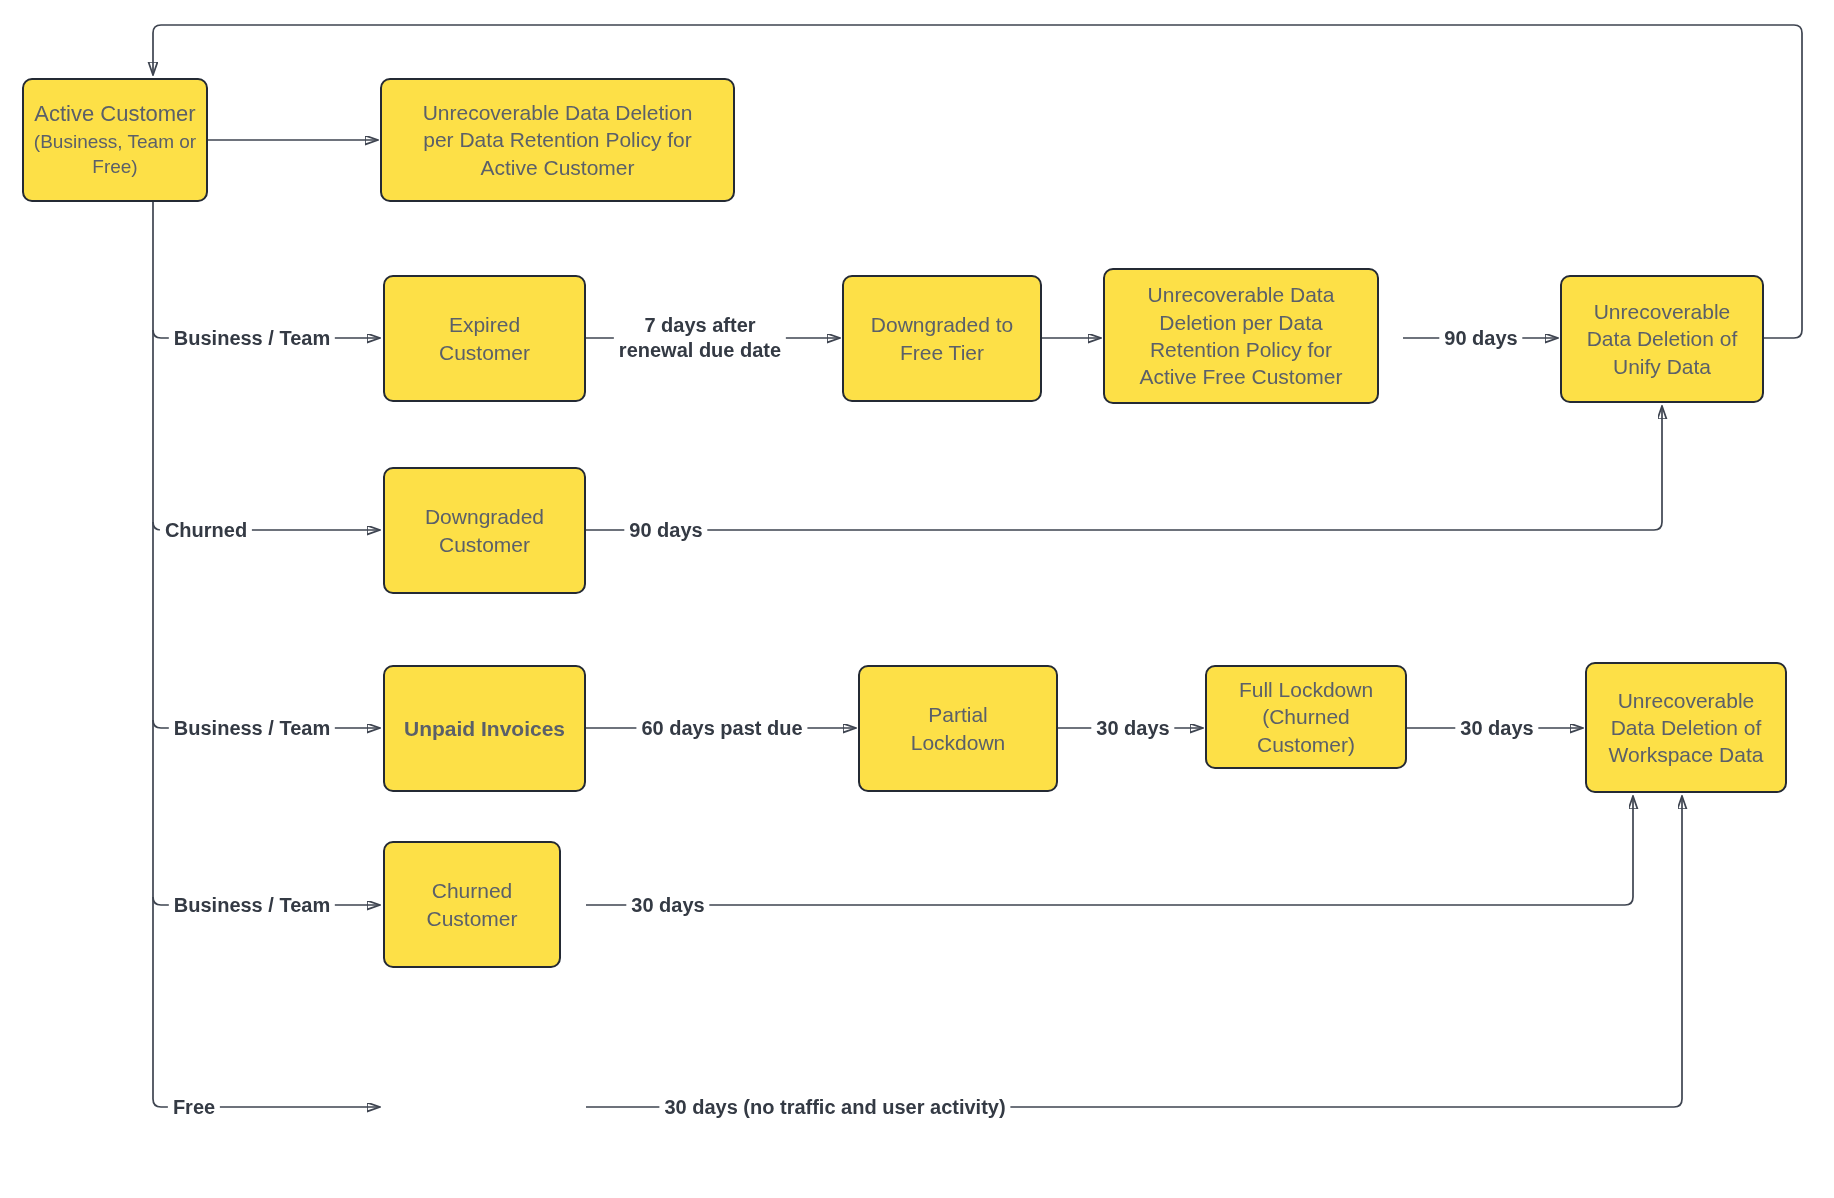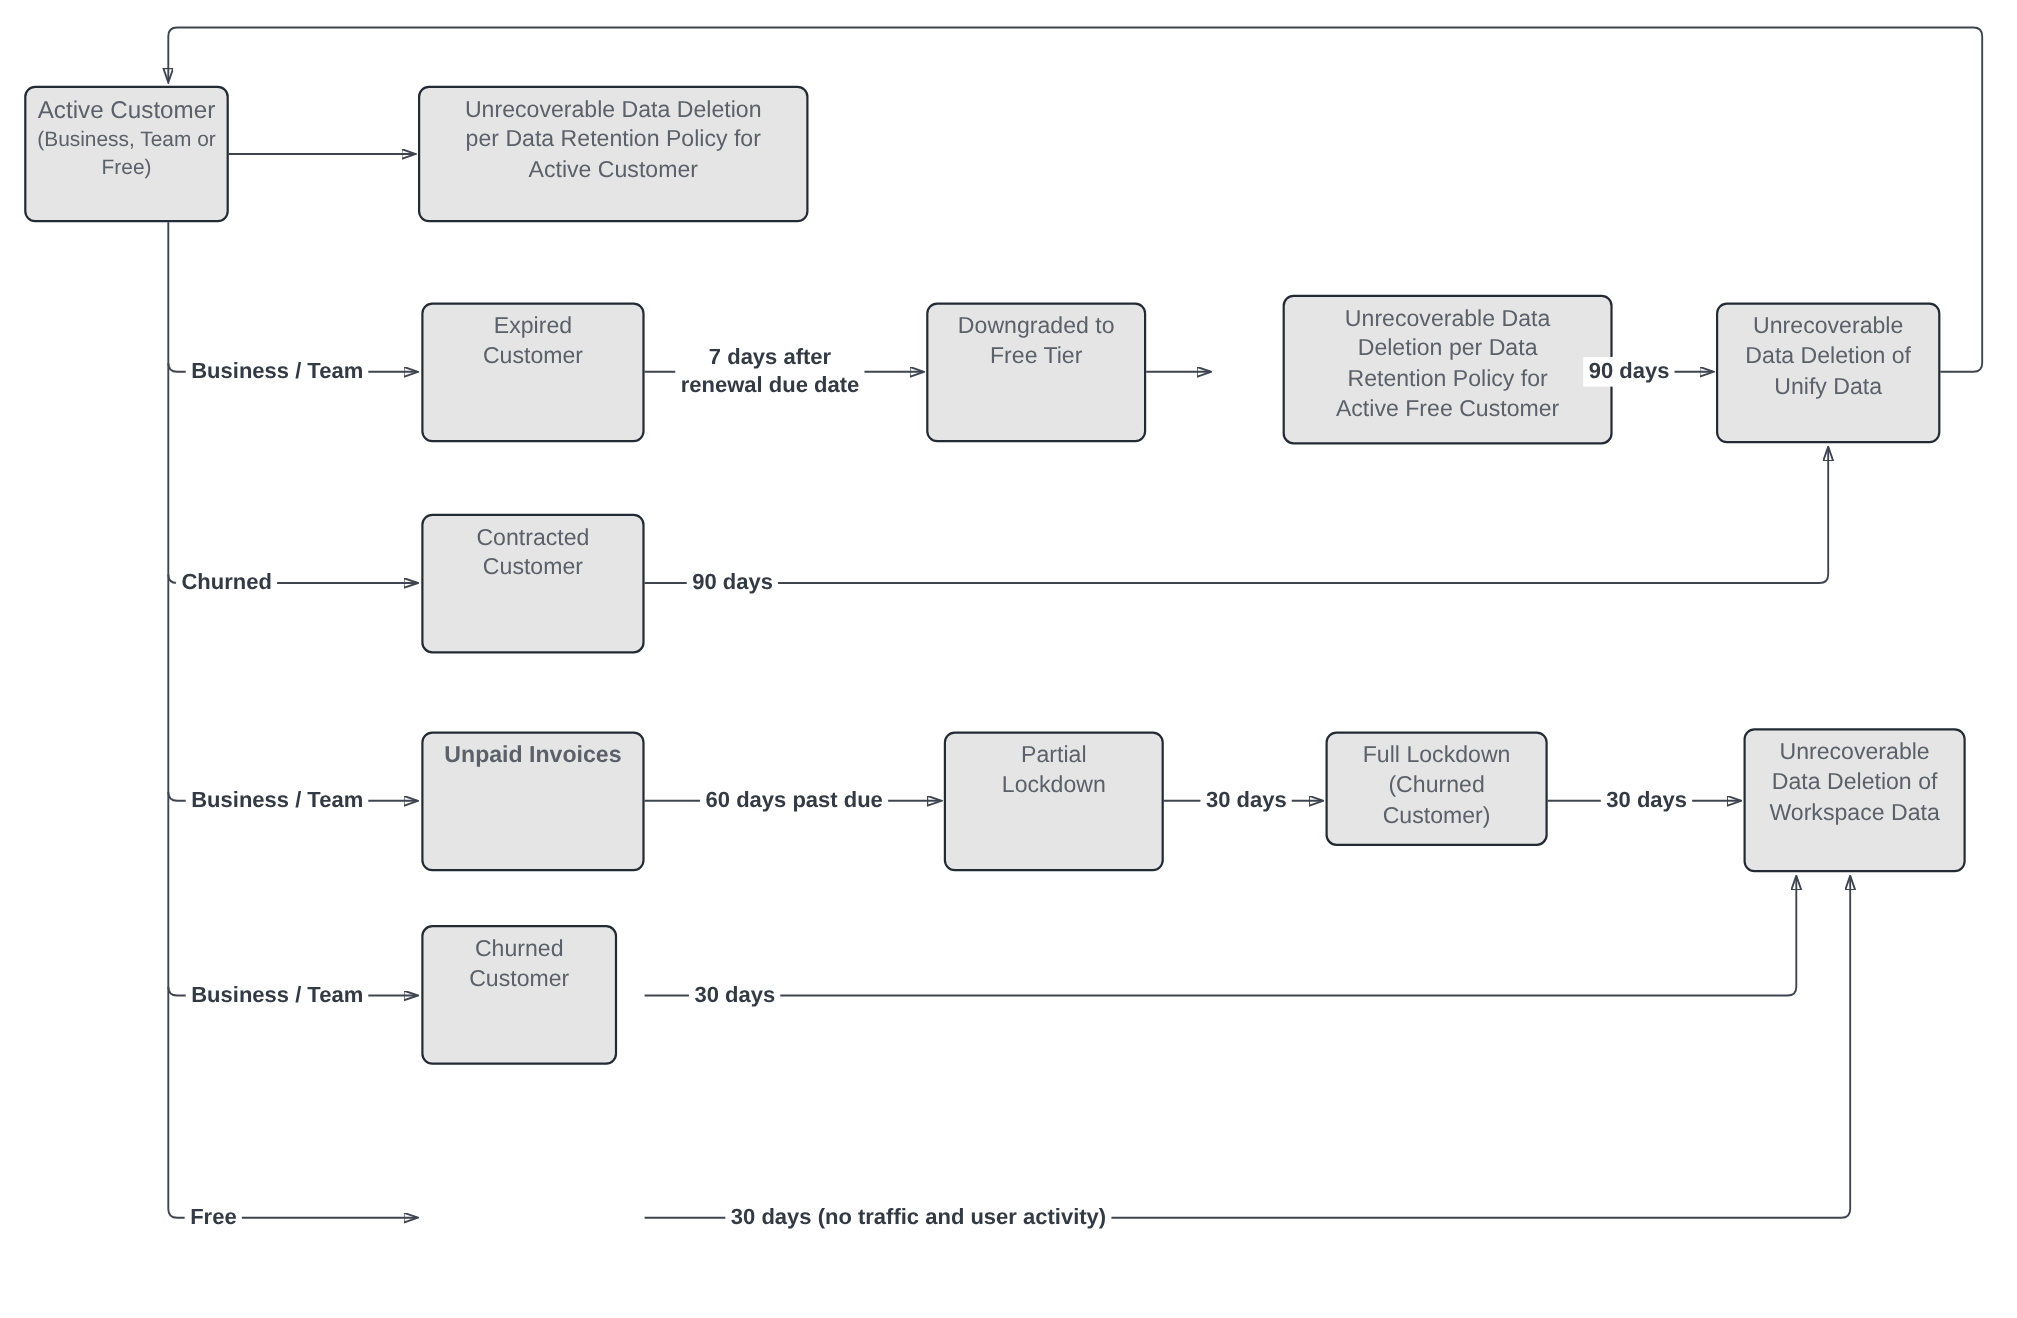--- a/index.html
+++ b/index.html
@@ -18,27 +18,27 @@
     pointer-events: none;
   }
   .wires path {
     fill: none;
     stroke: #3e4450;
     stroke-width: 1.7;
   }
   .node {
     position: absolute;
     box-sizing: border-box;
-    background: #e5e5e5;
+    background: #fde047;
     border: 2.5px solid #242a34;
     border-radius: 10px;
     display: flex;
     flex-direction: column;
     align-items: center;
-    justify-content: flex-start;
+    justify-content: center;
     text-align: center;
     color: #5b6069;
     font-size: 21px;
     line-height: 1.3;
     padding: 6px 8px;
   }
   .node .node-label { white-space: pre-line; }
   .node .node-title { font-size: 22px; }
   .node .node-sub { font-size: 19px; white-space: pre-line; line-height: 1.35; }
   .edge-label {
@@ -108,35 +108,35 @@
   <div class="node" style="left:383px; top:275px; width:203px; height:127px;">
     <div class="node-label">Expired
 Customer</div>
   </div>
 
   <div class="node" style="left:842px; top:275px; width:200px; height:127px;">
     <div class="node-label">Downgraded to
 Free Tier</div>
   </div>
 
-  <div class="node" style="left:1166px; top:268px; width:300px; height:136px;">
+  <div class="node" style="left:1103px; top:268px; width:276px; height:136px;">
     <div class="node-label">Unrecoverable Data
 Deletion per Data
 Retention Policy for
 Active Free Customer</div>
   </div>
 
   <div class="node" style="left:1560px; top:275px; width:204px; height:128px;">
     <div class="node-label">Unrecoverable
 Data Deletion of
 Unify Data</div>
   </div>
 
   <div class="node" style="left:383px; top:467px; width:203px; height:127px;">
-    <div class="node-label">Contracted
+    <div class="node-label">Downgraded
 Customer</div>
   </div>
 
   <div class="node" style="left:383px; top:665px; width:203px; height:127px;font-weight:bold;">
     <div class="node-label">Unpaid Invoices</div>
   </div>
 
   <div class="node" style="left:858px; top:665px; width:200px; height:127px;">
     <div class="node-label">Partial
 Lockdown</div>

